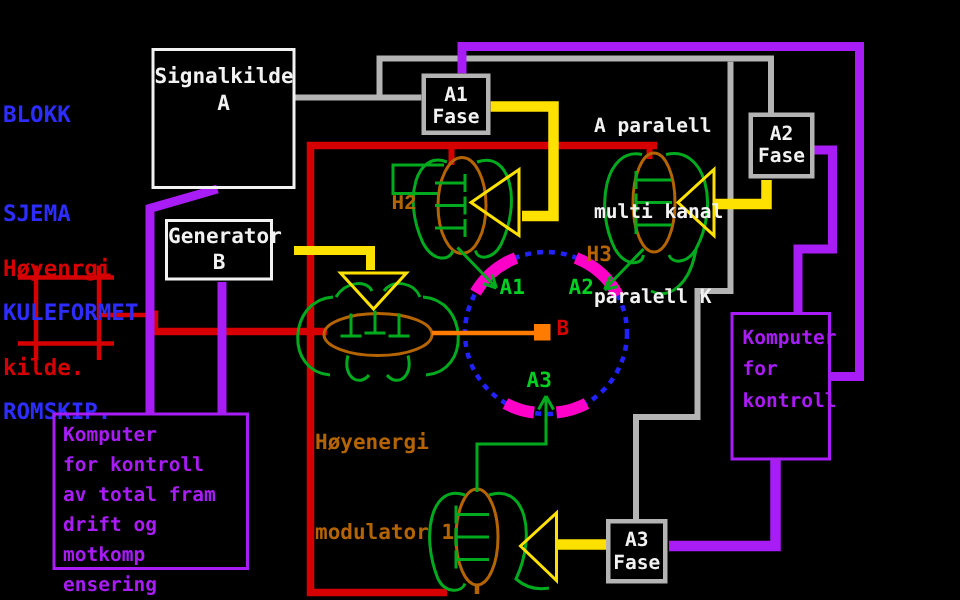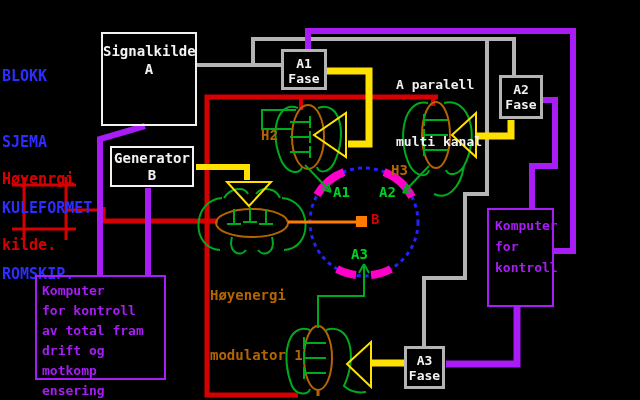--- a/index.html
+++ b/index.html
@@ -19,21 +19,21 @@
   #h2-label{left:261px;top:129px;color:var(--brown);font-family:Liberation Mono, monospace;}
   #h3-label{left:391px;top:127px;color:var(--brown);margin-top:36px;}
   #a1-label{left:333px;top:185px;color:var(--greenBright);}
   #a2-label{left:379px;top:185px;color:var(--greenBright);}
   #a3-label{left:351px;top:247px;color:var(--greenBright);}
   #b-label{left:371px;top:212px;color:var(--red);}
   
   .dbox{position:absolute;box-sizing:border-box;text-align:center;}
   #box-signal{left:101px;top:32px;width:96px;height:94px;border:2px solid var(--white);
     color:var(--white);font-size:14px;line-height:18px;padding-top:8px;}
-  #box-generator{left:110px;top:146px;width:84px;height:41px;border:2px solid var(--white);
+  #box-generator{left:110px;top:146px;width:72px;height:41px;border:2px solid var(--white);
     color:var(--white);font-size:14px;line-height:17px;padding-top:2px;}
   .fase{border:3px solid var(--gray);color:var(--white);font-size:13px;line-height:15px;padding-top:4px;}
   #box-a1{left:281px;top:49px;width:46px;height:41px;}
   #box-a2{left:499px;top:75px;width:44px;height:44px;}
   #box-a3{left:404px;top:346px;width:41px;height:43px;}
   #box-styring{left:487px;top:208px;width:67px;height:99px;border:2px solid var(--purple);
     color:var(--purple);font-size:13px;line-height:21px;padding:5px 0 0 6px;text-align:left;}
   #box-kontroll{left:35px;top:275px;width:131px;height:105px;border:2px solid var(--purple);
     color:var(--purple);font-size:13px;line-height:20px;padding:4px 0 0 5px;text-align:left;}
   
@@ -130,20 +130,21 @@
   <div class="txt" id="title">
     <span class="line">BLOKK</span>
     <span class="line">SJEMA</span>
     <span class="line">KULEFORMET</span>
     <span class="line">ROMSKIP.</span>
   </div>
 
   <div class="txt" id="signals-note">
     <span class="line">A paralell</span>
     <span class="line">multi kanal</span>
+    <span class="line">paralell K</span>
   </div>
 
   <div class="txt" id="modulator-label">
     <span class="line">Høyenergi</span>
     <span class="line">modulator 1</span>
   </div>
 
   <div class="txt small-label" id="h2-label">H2</div>
   <div class="txt small-label" id="h3-label">H3</div>
   <div class="txt small-label" id="a1-label">A1</div>

